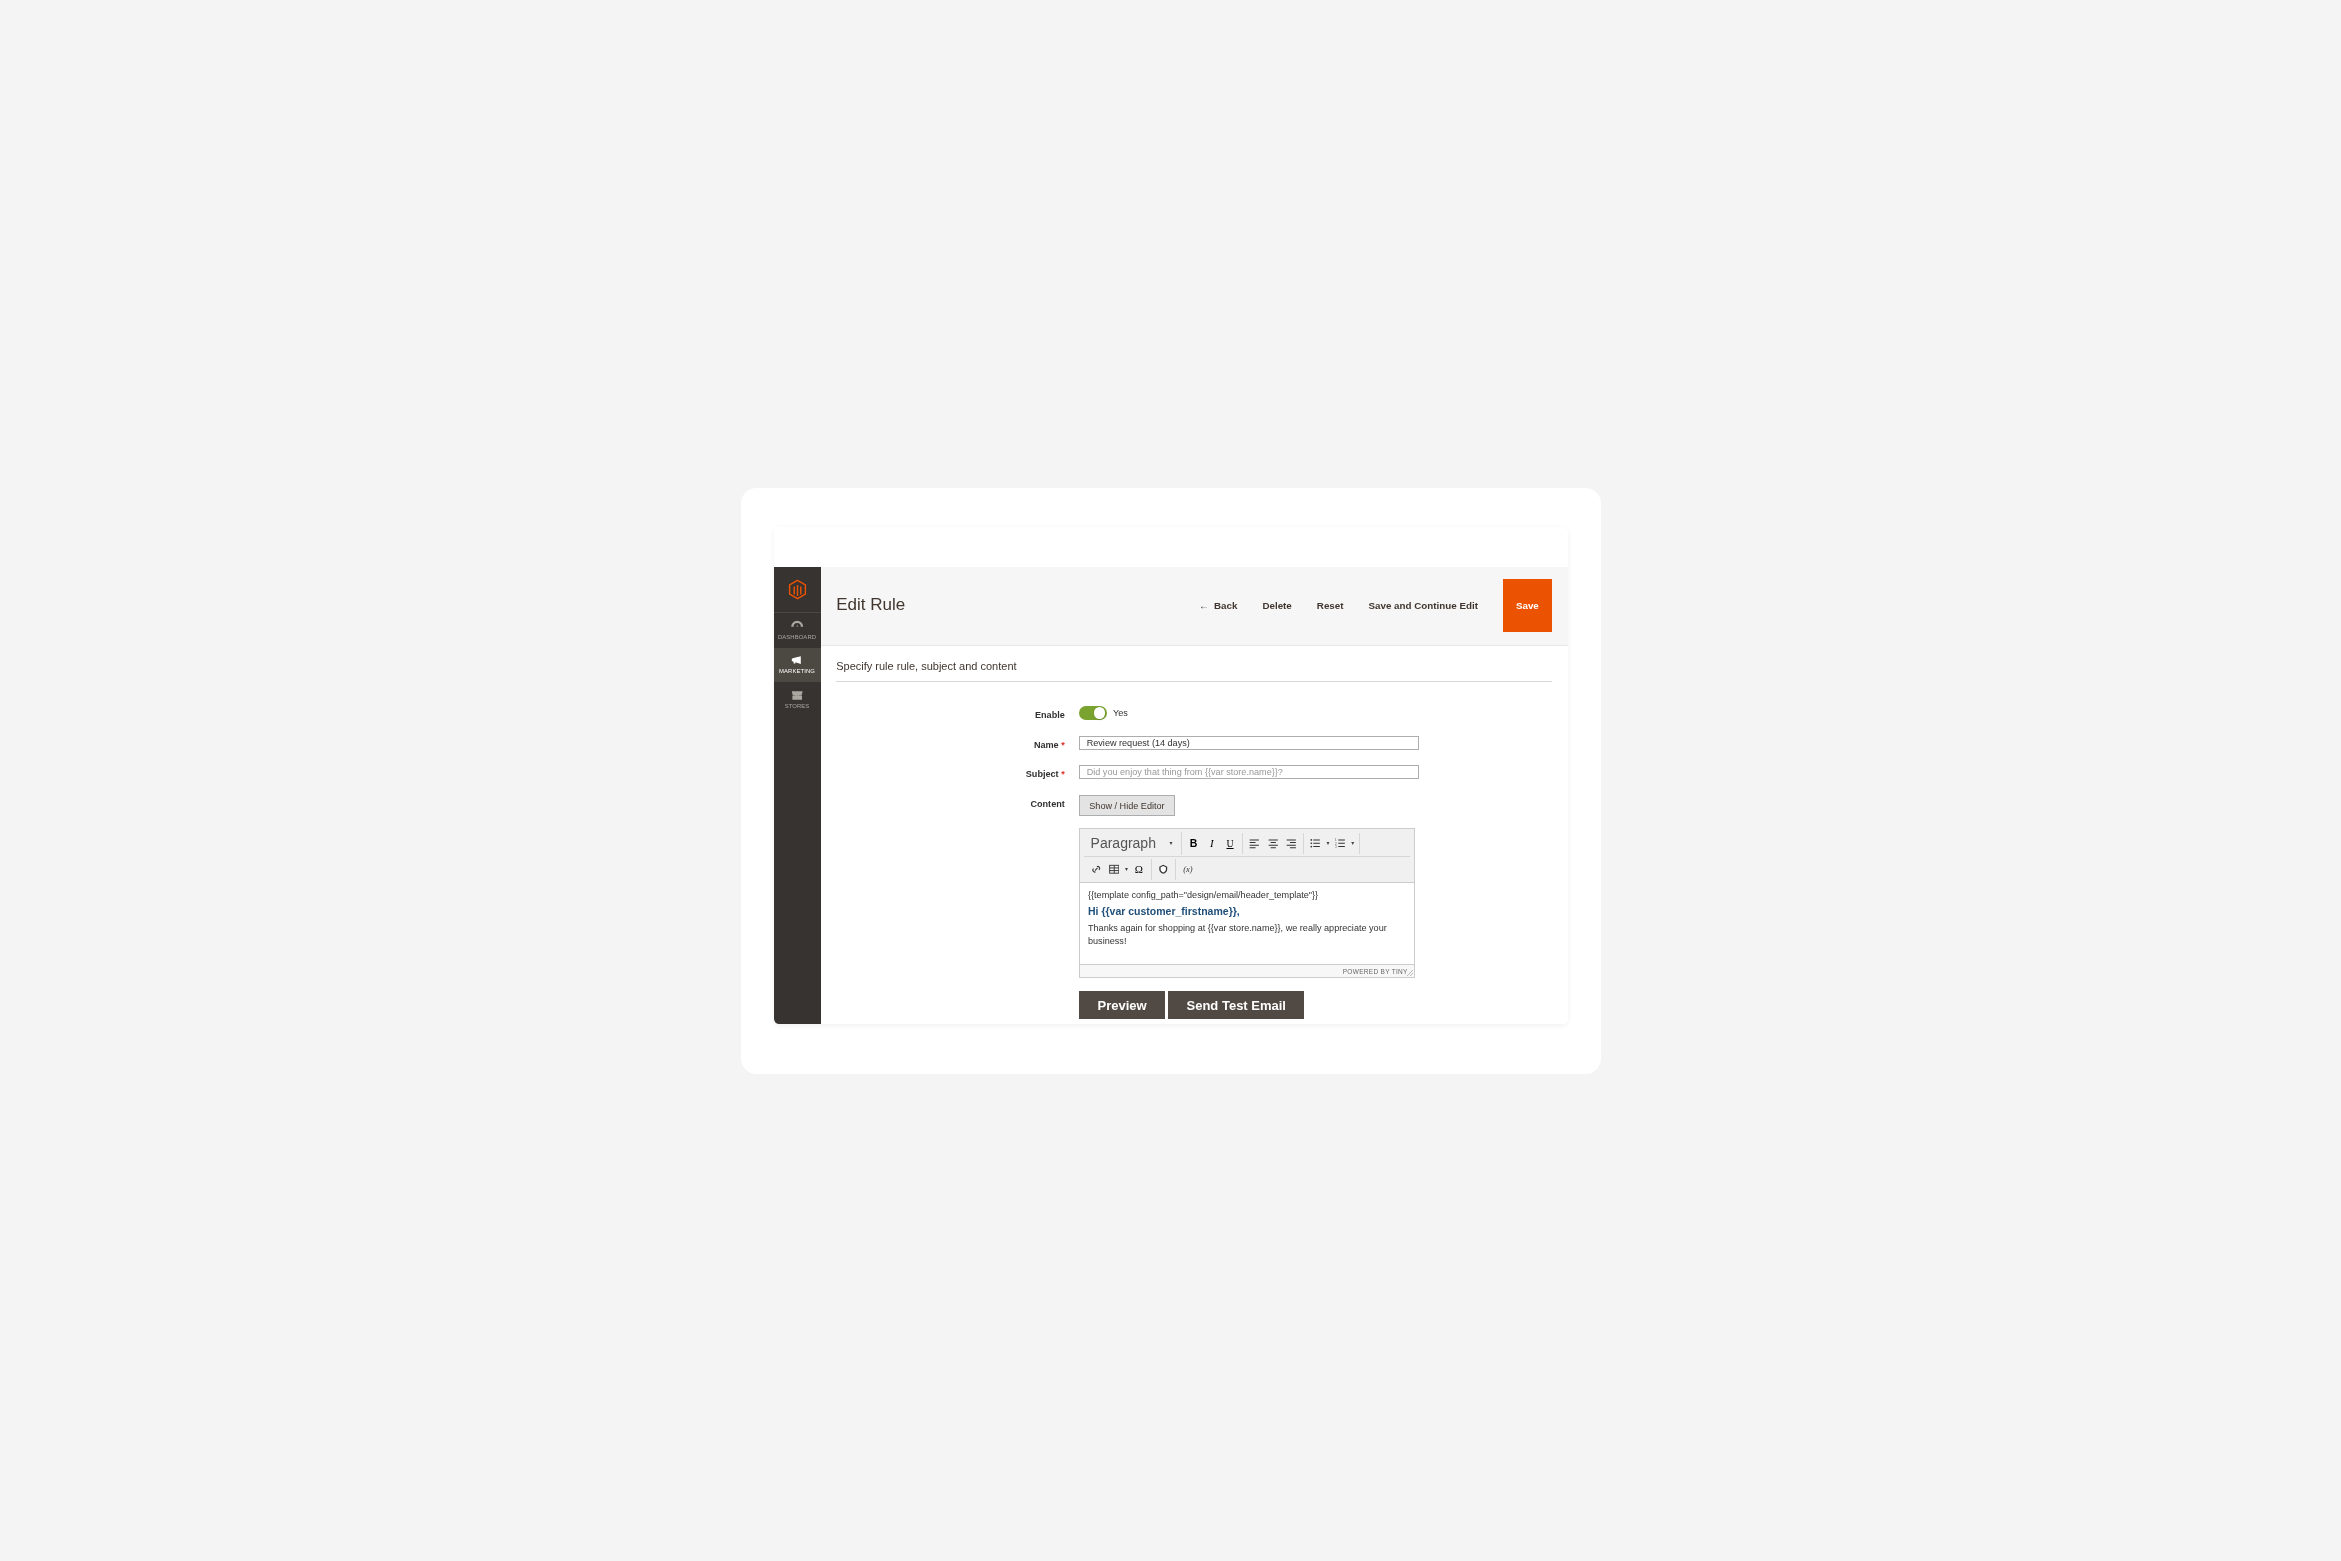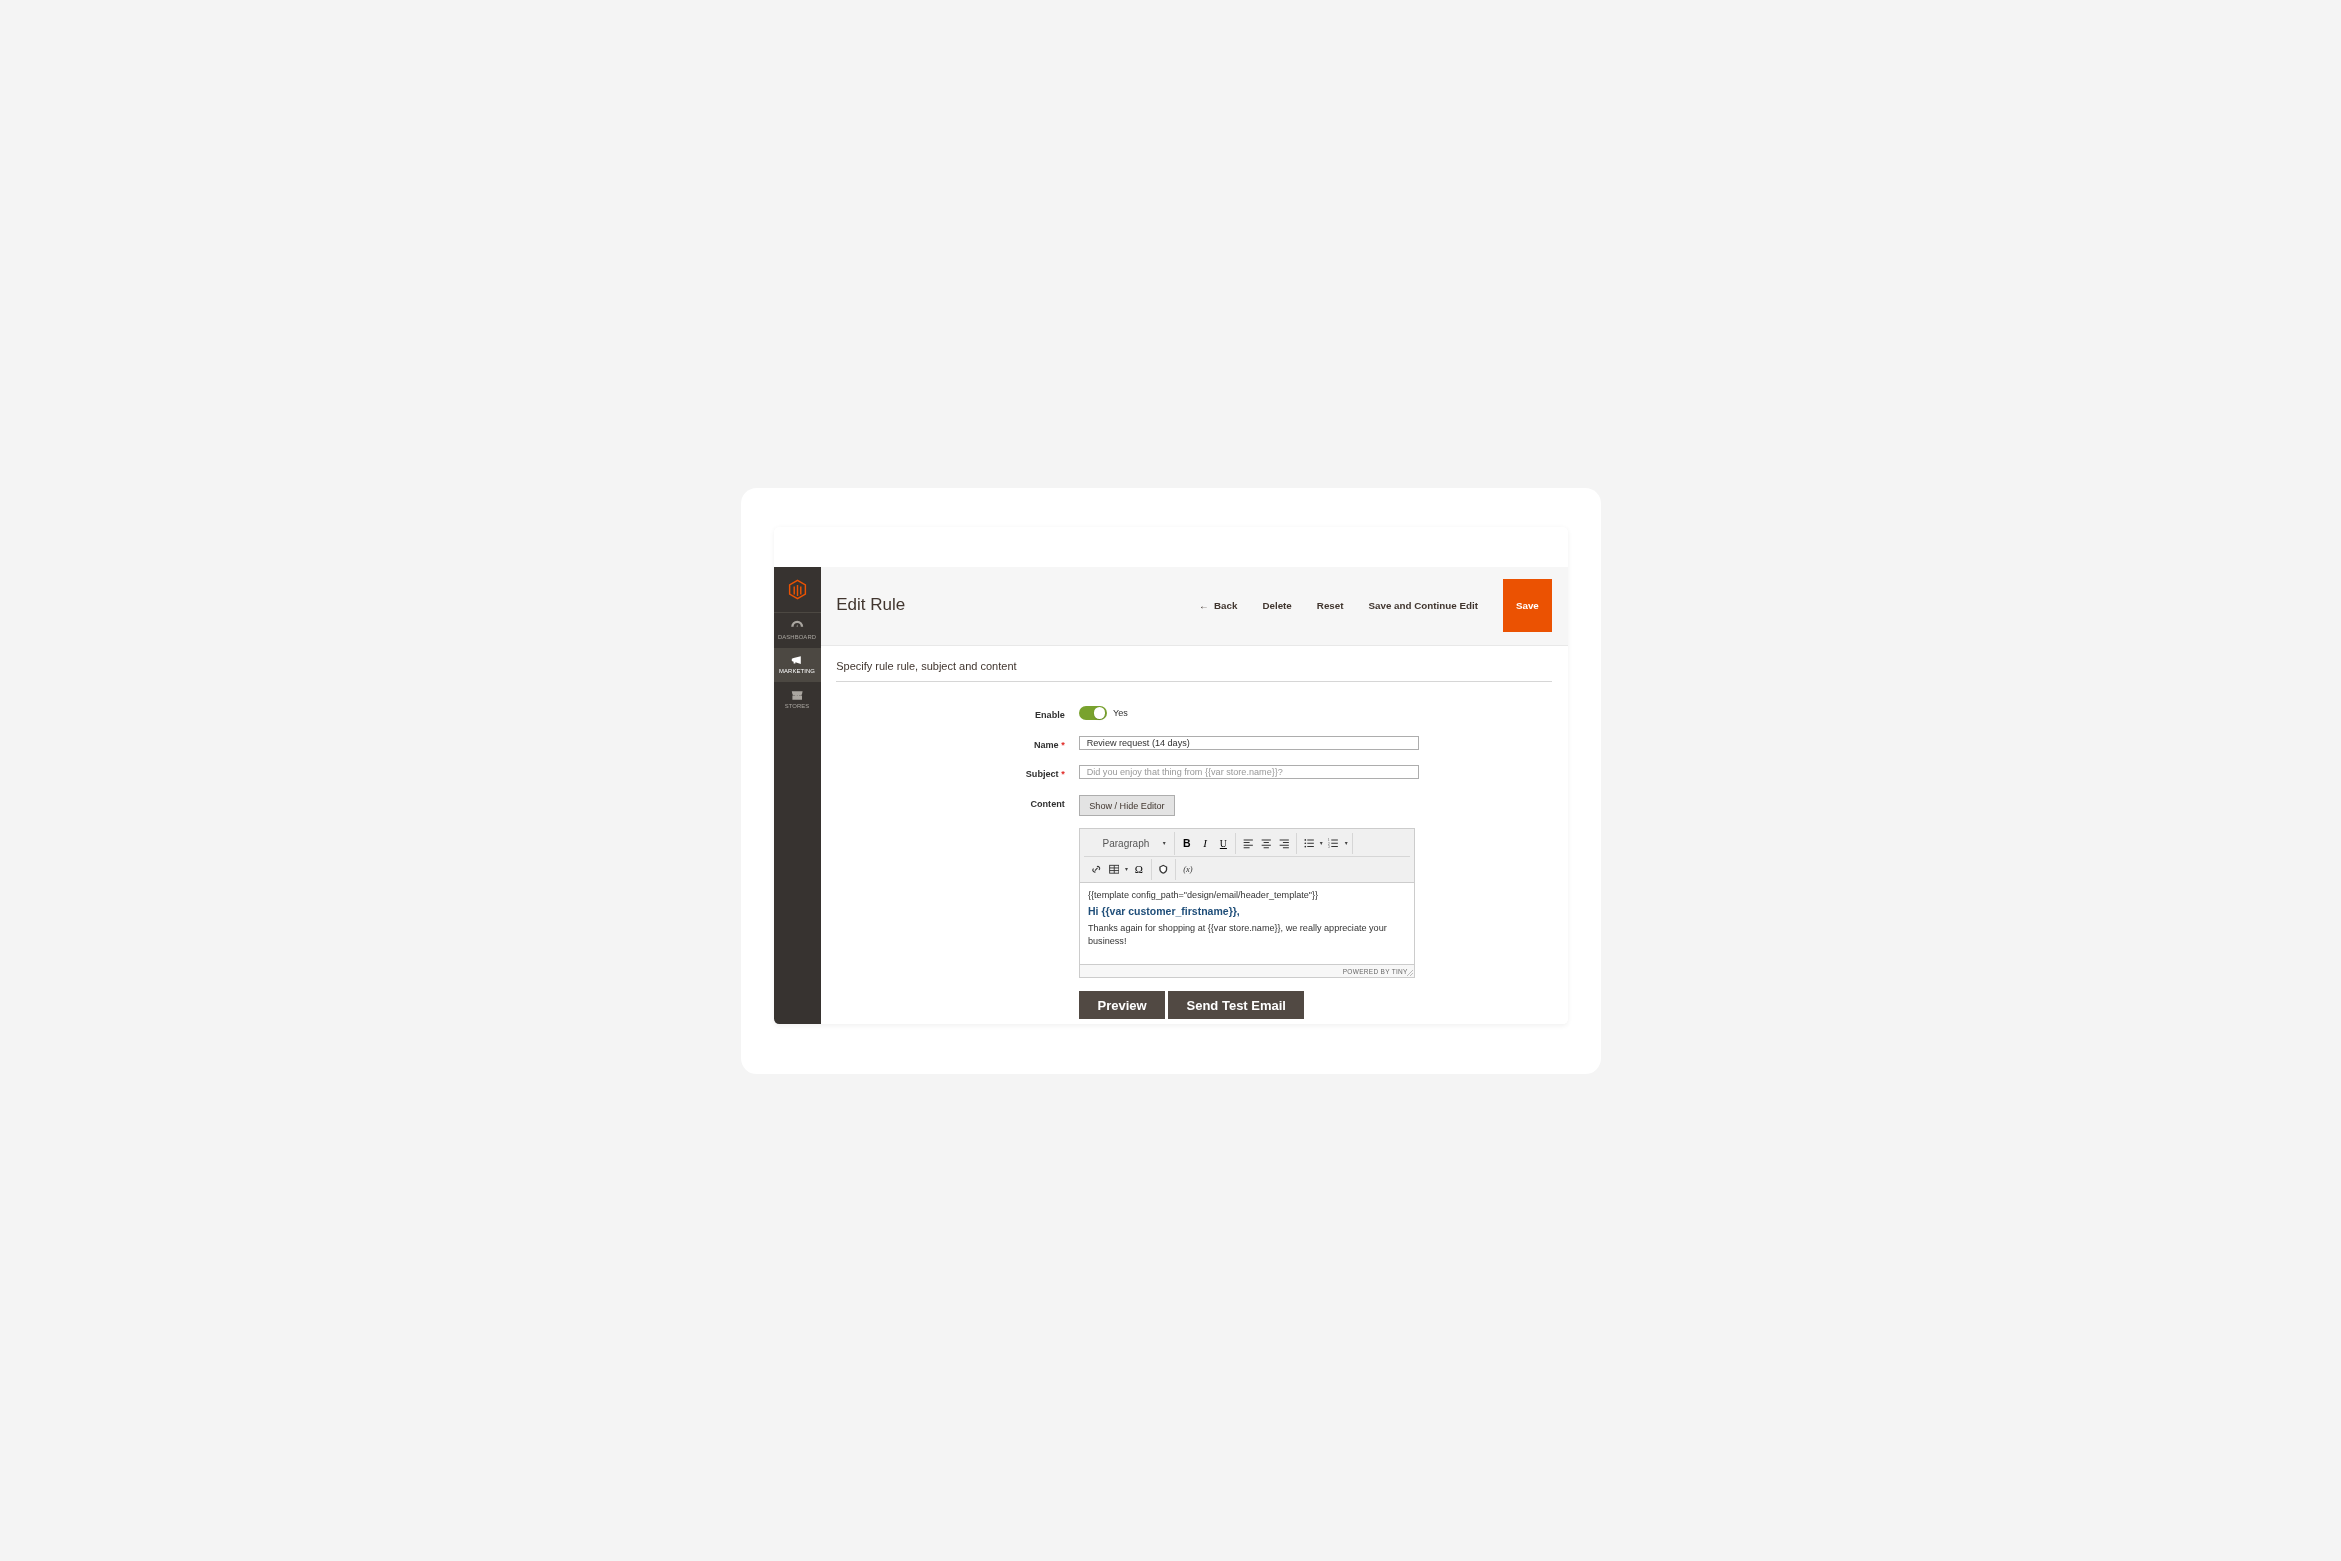--- a/index.html
+++ b/index.html
@@ -195,23 +195,22 @@
   }
   .tb-group {
     display: flex;
     align-items: center;
     padding: 1.3px 2.6px;
     border-right: 0.7px solid #d6d6d6;
   }
   .tb-group:last-child { border-right: none; }
   .tb-select {
     display: flex; align-items: center; gap: 11.8px;
-    font-size: 10px; color: #555; padding: 1.3px 3.9px;
+    font-size: 14px; color: #555; padding: 1.3px 3.9px;
     min-width: 55px;
-    margin-left: 12px;
   }
   .tb-btn {
     width: 18.3px; height: 18.3px;
     display: flex; align-items: center; justify-content: center;
     cursor: pointer;
     font-family: Georgia, serif;
   }
   .tb-caret {
     width: 6.5px; height: 18.3px;
     display: flex; align-items: center; justify-content: center;

